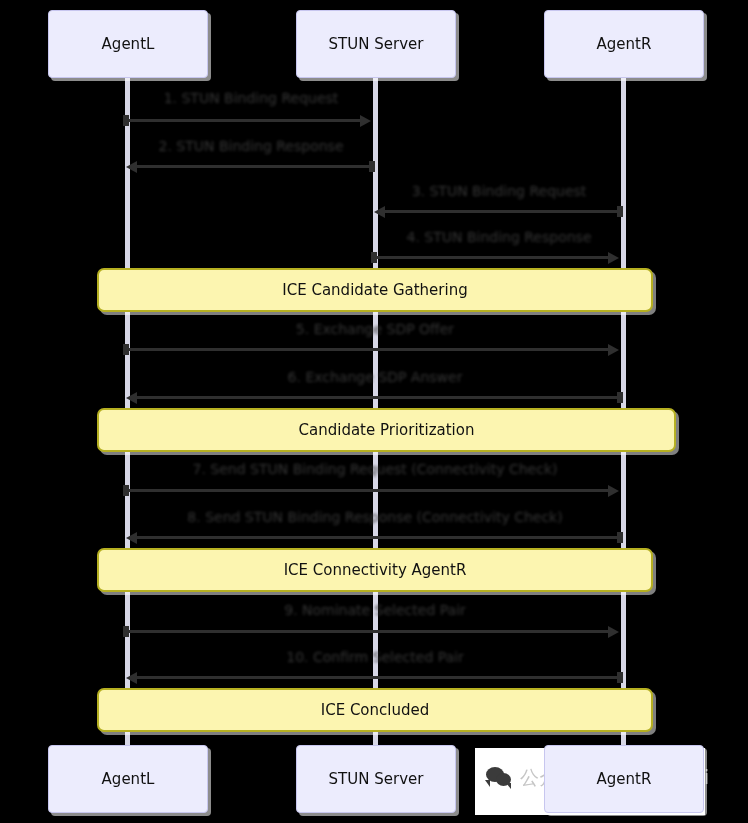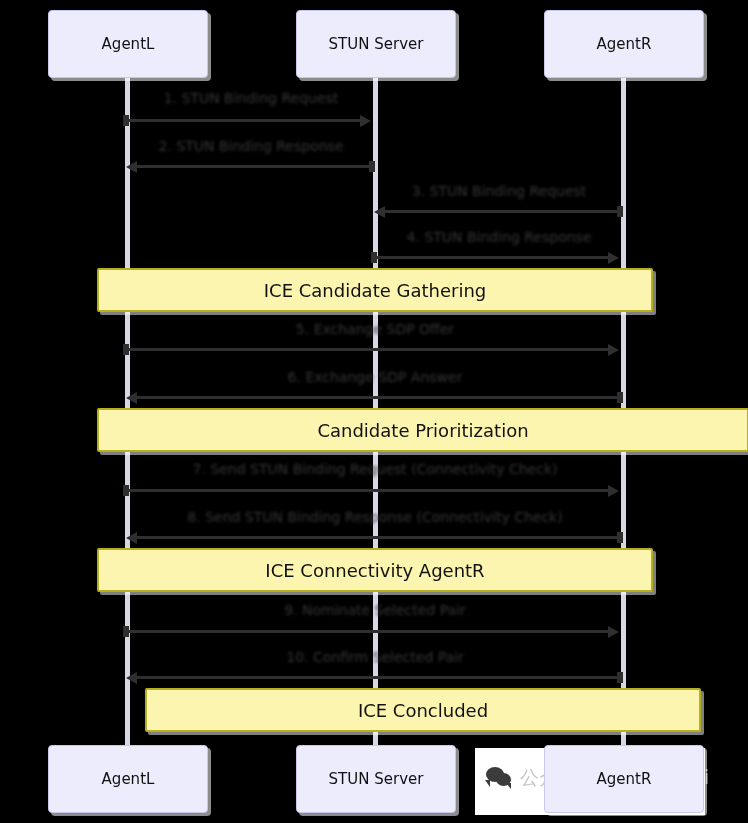--- a/index.html
+++ b/index.html
@@ -122,26 +122,26 @@
     opacity: 0.95;
     user-select: none;
   }
 
   
   .phase {
     position: absolute;
     box-sizing: border-box;
     background: #fcf5b0;
     border: 2px solid #b6b021;
-    border-radius: 2px;
+    border-radius: 7px;
     display: flex;
     align-items: center;
     justify-content: center;
     color: #111111;
-    font-size: 18px;
+    font-size: 15px;
     box-shadow: 3px 3px 0 rgba(255,255,255,0.5);
   }
 </style>
 </head>
 <body>
 
 <div id="canvas">
 
   <div class="wm-band"></div>
   <div class="wm-content">
@@ -195,21 +195,21 @@
   <div class="msg-label" style="left:127px;top:321px;width:496px;">5. Exchange SDP Offer</div>
   <div class="msg-cap" style="left:123px;top:344px;"></div>
   <div class="msg-line" style="left:127px;top:348px;width:482px;"></div>
   <div class="msg-head-right" style="left:608px;top:344px;"></div>
 
   <div class="msg-label" style="left:127px;top:369px;width:496px;">6. Exchange SDP Answer</div>
   <div class="msg-head-left" style="left:126px;top:392px;"></div>
   <div class="msg-line" style="left:137px;top:396px;width:482px;"></div>
   <div class="msg-cap" style="left:617px;top:392px;"></div>
 
-  <div class="phase" style="left:97px;top:408px;width:652px;height:44px;">
+  <div class="phase" style="left:97px;top:408px;width:579px;height:44px;">
     <span>Candidate Prioritization</span>
   </div>
 
   <div class="msg-label" style="left:127px;top:461px;width:496px;">7. Send STUN Binding Request (Connectivity Check)</div>
   <div class="msg-cap" style="left:123px;top:485px;"></div>
   <div class="msg-line" style="left:127px;top:489px;width:482px;"></div>
   <div class="msg-head-right" style="left:608px;top:485px;"></div>
 
   <div class="msg-label" style="left:127px;top:509px;width:496px;">8. Send STUN Binding Response (Connectivity Check)</div>
   <div class="msg-head-left" style="left:126px;top:532px;"></div>
@@ -223,21 +223,21 @@
   <div class="msg-label" style="left:127px;top:602px;width:496px;">9. Nominate Selected Pair</div>
   <div class="msg-cap" style="left:123px;top:626px;"></div>
   <div class="msg-line" style="left:127px;top:630px;width:482px;"></div>
   <div class="msg-head-right" style="left:608px;top:626px;"></div>
 
   <div class="msg-label" style="left:127px;top:649px;width:496px;">10. Confirm Selected Pair</div>
   <div class="msg-head-left" style="left:126px;top:672px;"></div>
   <div class="msg-line" style="left:137px;top:676px;width:482px;"></div>
   <div class="msg-cap" style="left:617px;top:672px;"></div>
 
-  <div class="phase" style="left:97px;top:688px;width:556px;height:44px;margin-left:48px;">
+  <div class="phase" style="left:97px;top:688px;width:556px;height:44px;">
     <span>ICE Concluded</span>
   </div>
 
   <div class="actor" style="left:48px;top:745px;width:160px;height:68px;">
     <span>AgentL</span>
   </div>
   <div class="actor" style="left:296px;top:745px;width:160px;height:68px;">
     <span>STUN Server</span>
   </div>
   <div class="actor" style="left:544px;top:745px;width:160px;height:68px;">

